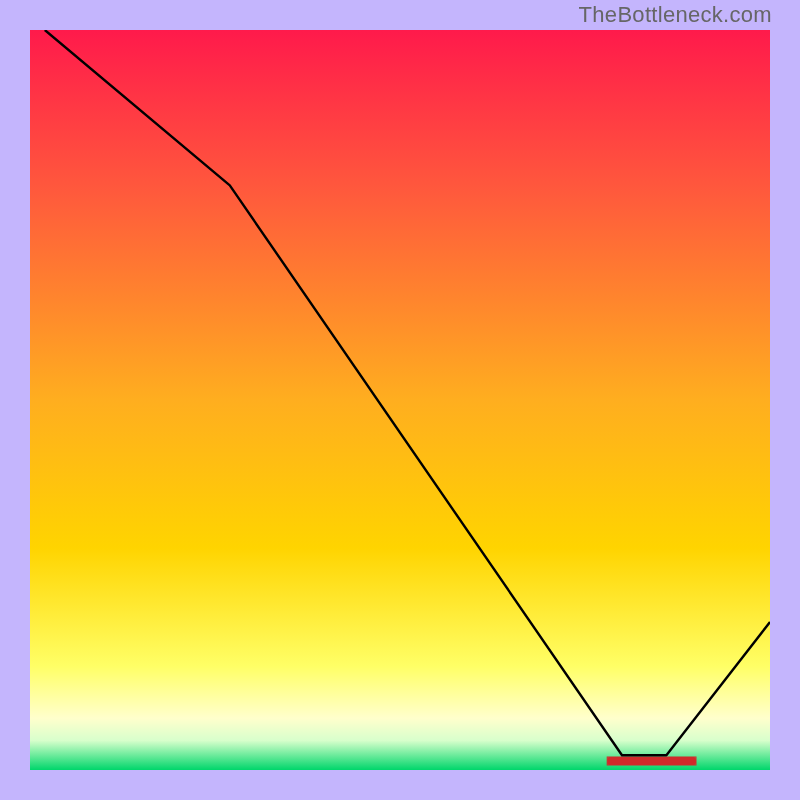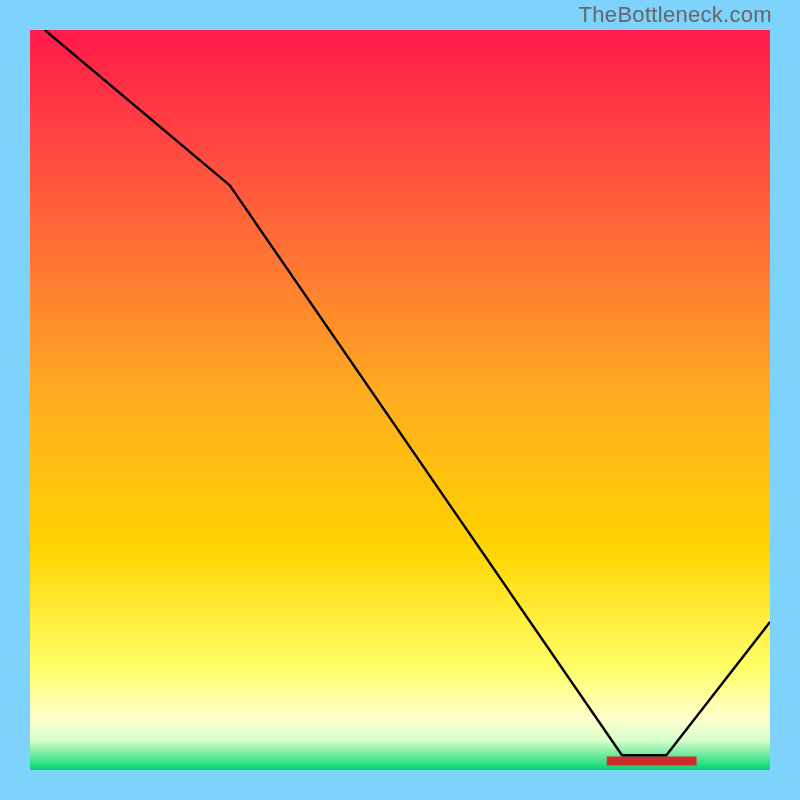--- a/index.html
+++ b/index.html
@@ -1,16 +1,16 @@
 <!DOCTYPE html>
 <html><head>
 <meta charset="utf-8">
 <style>
   html,body{margin:0;padding:0;width:800px;height:800px;background:#000;font-family:Arial,Helvetica,sans-serif}
-  .stage{position:relative;width:800px;height:800px;background:#7dd3fc}
+  .stage{position:relative;width:800px;height:800px;background:#c4b5fd}
   .watermark{position:absolute;top:2px;right:28px;color:#666;font-size:22px;font-weight:400;letter-spacing:.3px}
   .plot{position:absolute;left:30px;top:30px;width:740px;height:740px}
   .plot svg{position:absolute;left:0;top:0}
 </style>
 </head>
 <body>
 
 <div class="stage">
   <div class="watermark">TheBottleneck.com</div>
   <div class="plot">

